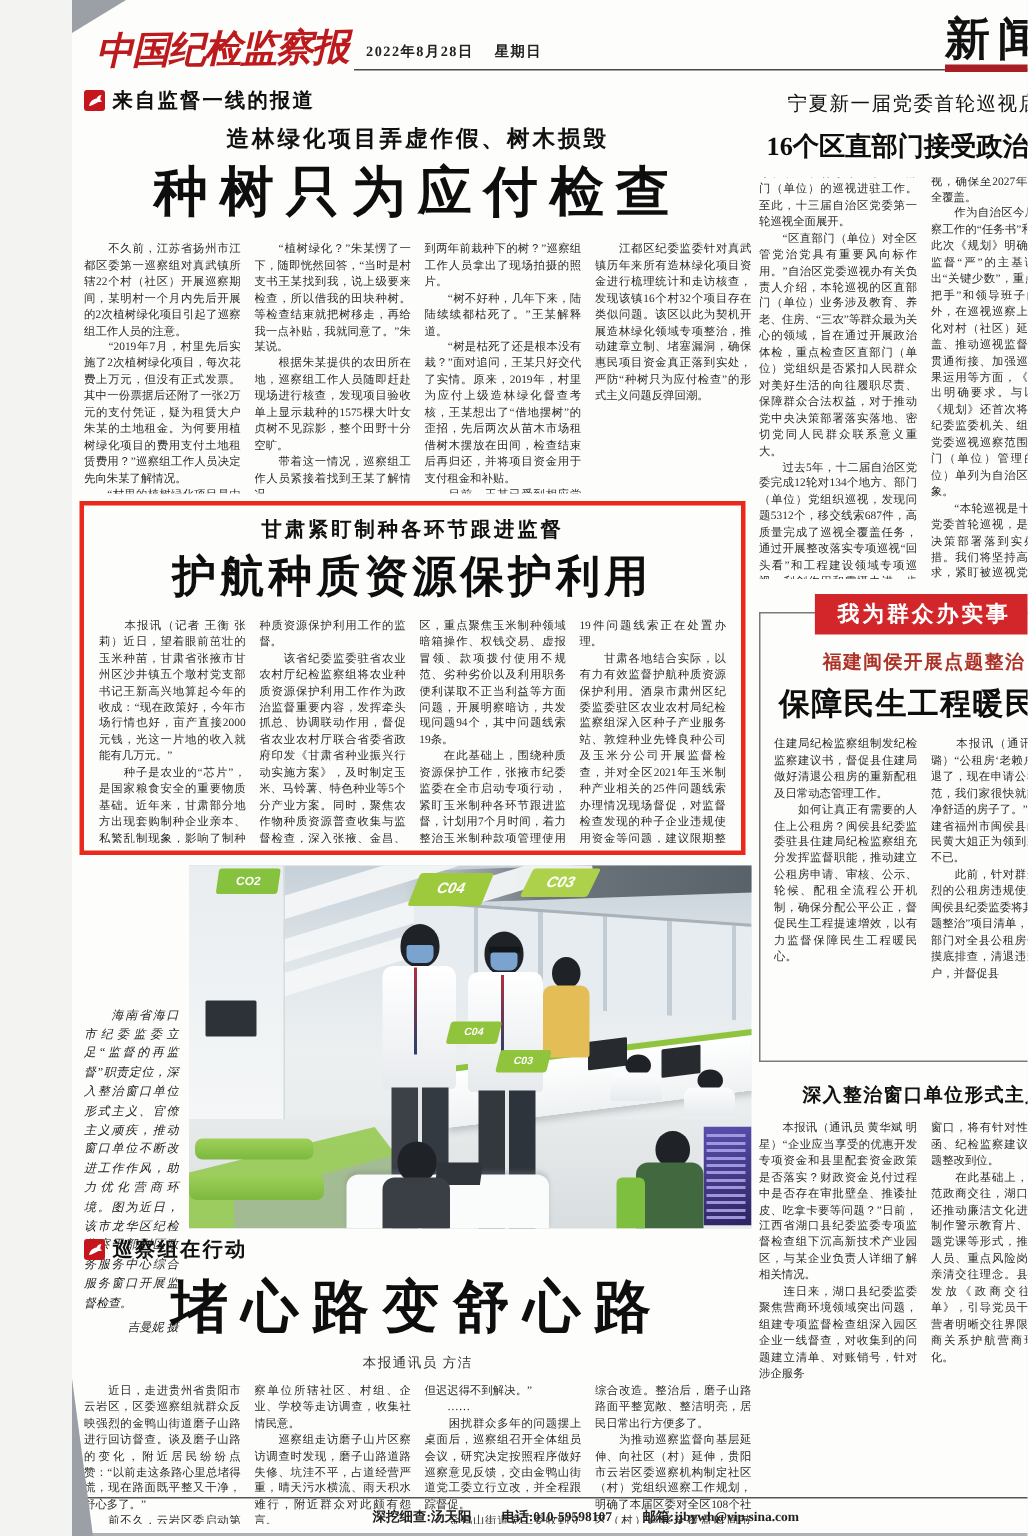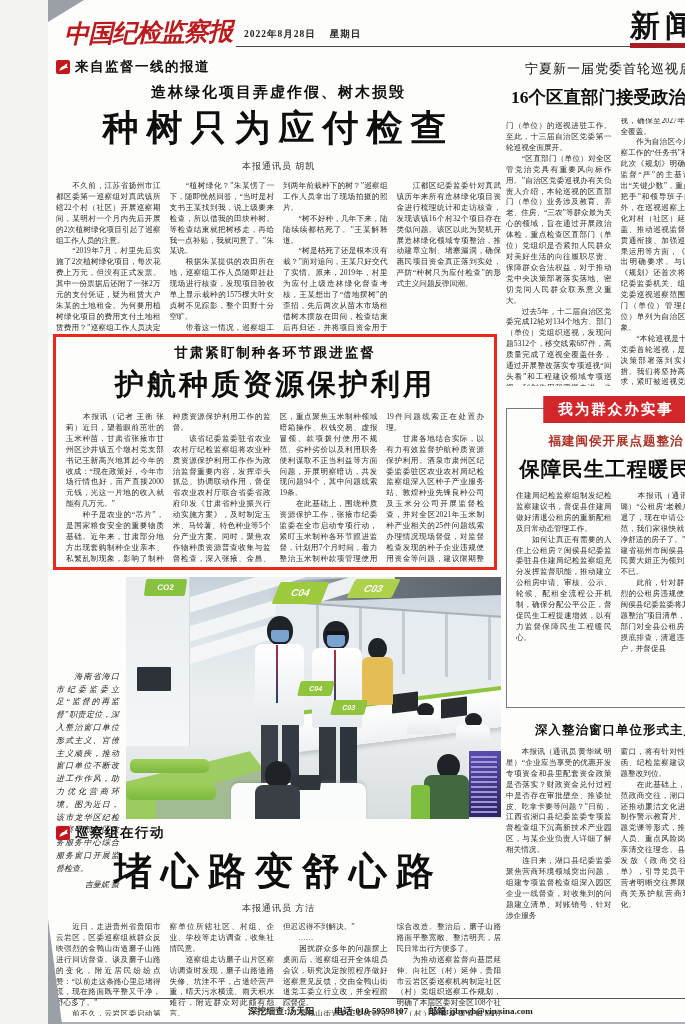--- a/index.html
+++ b/index.html
@@ -157,21 +157,20 @@
     <div class="kicker-row">
       <span class="flag">
           <svg viewBox="0 0 12 12">
             <path d="M1.5 9.5 C2 6.5 4 4.5 7 4 C7.5 2.5 9 1.5 10.5 1.5 C10 3 9.5 4 9.8 5.2 C10.4 5.5 10.9 5.8 11 6.2 C9.5 6.6 8.5 6.4 7.6 6.9 C5.8 8 4 9 1.5 9.5 Z" fill="#fff"></path>
           </svg>
         </span>
       <span class="kicker-label">来自监督一线的报道</span>
     </div>
     <div class="subhead center">造林绿化项目弄虚作假、树木损毁</div>
     <div class="headline center">种树只为应付检查</div>
-    <div class="byline center">本报通讯员 胡凯</div>
     <div class="cols">
       <div class="col">　　不久前，江苏省扬州市江都区委第一巡察组对真武镇所辖22个村（社区）开展巡察期间，某明村一个月内先后开展的2次植树绿化项目引起了巡察组工作人员的注意。
 　　“2019年7月，村里先后实施了2次植树绿化项目，每次花费上万元，但没有正式发票。其中一份票据后还附了一张2万元的支付凭证，疑为租赁大户朱某的土地租金。为何要用植树绿化项目的费用支付土地租赁费用？”巡察组工作人员决定先向朱某了解情况。
 　　“村里的植树绿化项目是由你负责实施吗？”巡察组工作人员开门见山。
 　　“不是，在巡视巡察上下联动，没搞绿化。”朱某否认。
 　　“为什么植树绿化项目的费用会支付给你？”工作人员追问。</div>
       <div class="col">　　“植树绿化？”朱某愣了一下，随即恍然回答，“当时是村支书王某找到我，说上级要来检查，所以借我的田块种树。等检查结束就把树移走，再给我一点补贴，我就同意了。”朱某说。
 　　根据朱某提供的农田所在地，巡察组工作人员随即赶赴现场进行核查，发现项目验收单上显示栽种的1575棵大叶女贞树不见踪影，整个田野十分空旷。
 　　带着这一情况，巡察组工作人员紧接着找到王某了解情况。
 　　“2019年7月，村里实施了两次植树绿化项目，现在树怎么样了？”巡察组工作人员问。

